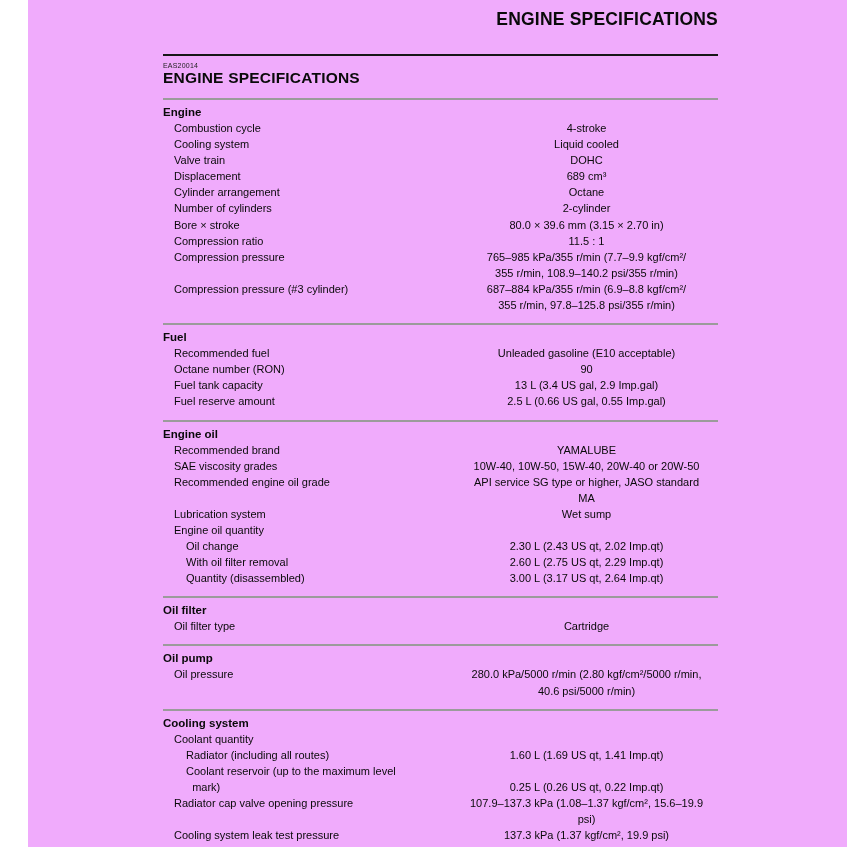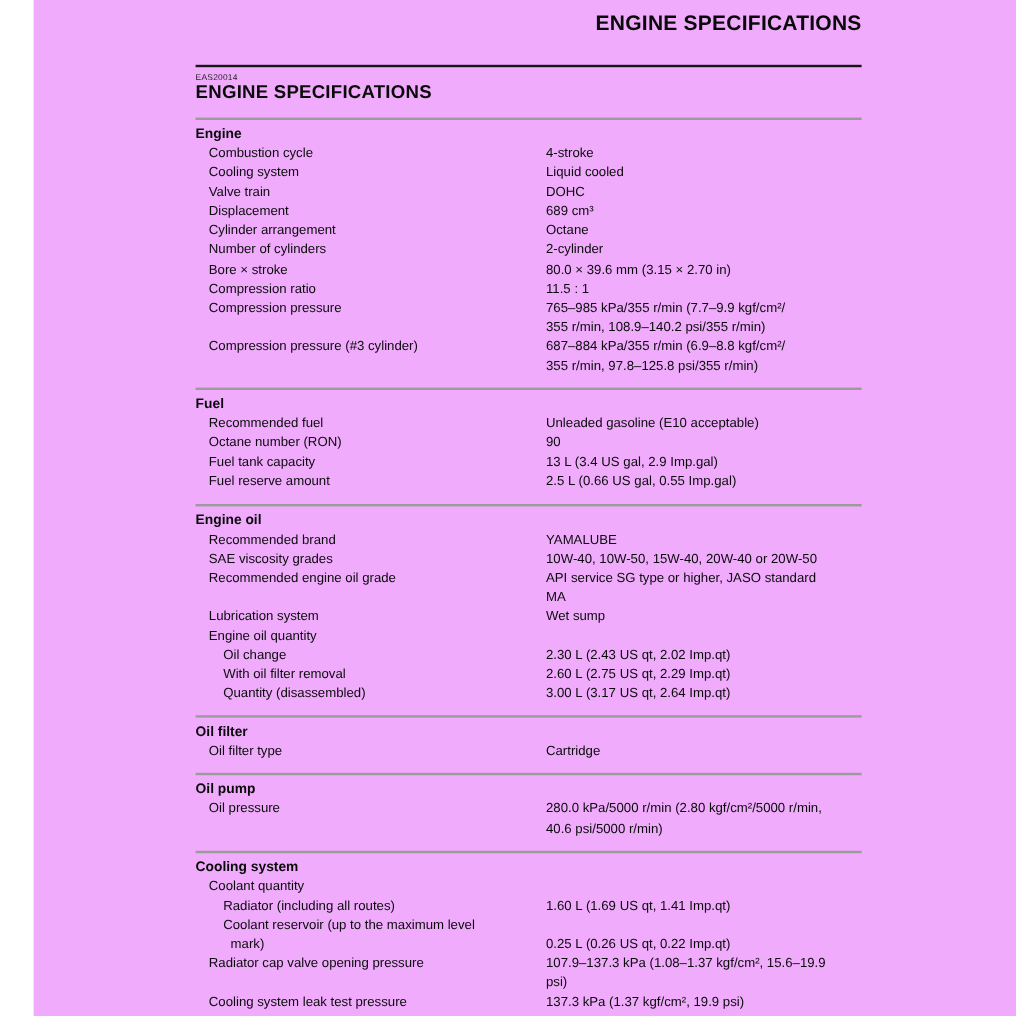--- a/index.html
+++ b/index.html
@@ -73,20 +73,21 @@
   .row .label {
     flex: 0 0 292px;
     box-sizing: border-box;
     padding-left: 11px;
     white-space: pre-wrap;
   }
   .row.indent2 .label { padding-left: 23px; }
   .row .value {
     flex: 1 1 auto;
     white-space: pre-wrap;
+    text-align: center;
   }
 </style>
 </head>
 <body>
 
 <div class="page">
 
   <div class="running-header">ENGINE SPECIFICATIONS</div>
 
   <div class="content">

